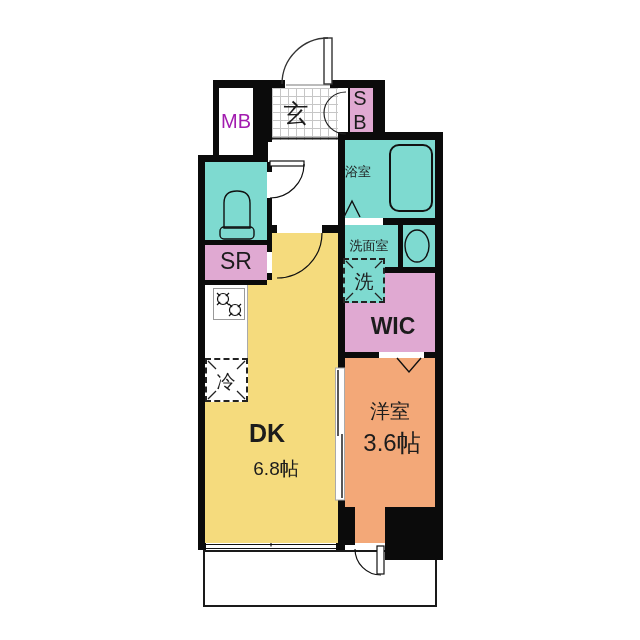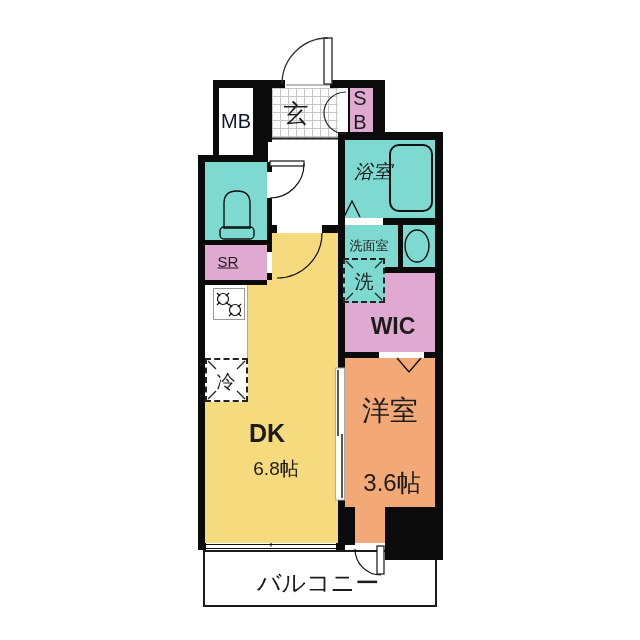--- a/index.html
+++ b/index.html
@@ -145,29 +145,28 @@
     </g>
     <rect x="390" y="145" width="42" height="66" rx="9" fill="none" stroke="#111" stroke-width="2"></rect>
     <ellipse cx="417" cy="246" rx="12" ry="16" fill="none" stroke="#111" stroke-width="1.4"></ellipse>
     <g stroke="#111" stroke-width="1.2">
       <line x1="206" y1="544.5" x2="336" y2="544.5"></line>
       <line x1="206" y1="548.5" x2="336" y2="548.5"></line>
       <line x1="271" y1="543" x2="271" y2="546.5"></line>
     </g>
   </svg>
 
-  <div class="label" style="left:236px;top:121px;font-size:20px;color:#0f172a;">MB</div>
+  <div class="label" style="left:236px;top:121px;font-size:20px;color:#a21caf;">MB</div>
   <div class="label" style="left:296px;top:113px;font-size:25px;">玄</div>
   <div class="label" style="left:360px;top:98px;font-size:20px;">S</div>
   <div class="label" style="left:360px;top:122px;font-size:20px;">B</div>
-  <div class="label" style="left:373px;top:171px;font-size:19px;font-style:italic;">浴室</div>
+  <div class="label" style="left:358px;top:171px;font-size:13px;">浴室</div>
   <div class="label" style="left:369px;top:245px;font-size:13px;">洗面室</div>
   <div class="label" style="left:364px;top:281px;font-size:19px;">洗</div>
-  <div class="label" style="left:228px;top:261px;font-size:15px;text-decoration:underline;">SR</div>
+  <div class="label" style="left:236px;top:261px;font-size:23px;">SR</div>
   <div class="label" style="left:393px;top:326px;font-size:23px;font-weight:bold;">WIC</div>
   <div class="label" style="left:226px;top:381px;font-size:19px;">冷</div>
   <div class="label" style="left:267px;top:433px;font-size:25px;font-weight:bold;">DK</div>
   <div class="label" style="left:276px;top:468px;font-size:19px;">6.8帖</div>
-  <div class="label" style="left:390px;top:411px;font-size:28px;">洋室</div>
-  <div class="label" style="left:392px;top:443px;font-size:24px;margin-top:40px;">3.6帖</div>
-  <div class="label" style="left:318px;top:583px;font-size:24px;">バルコニー</div>
+  <div class="label" style="left:390px;top:411px;font-size:20px;">洋室</div>
+  <div class="label" style="left:392px;top:443px;font-size:24px;">3.6帖</div>
 
 </div>
 
 </body></html>

